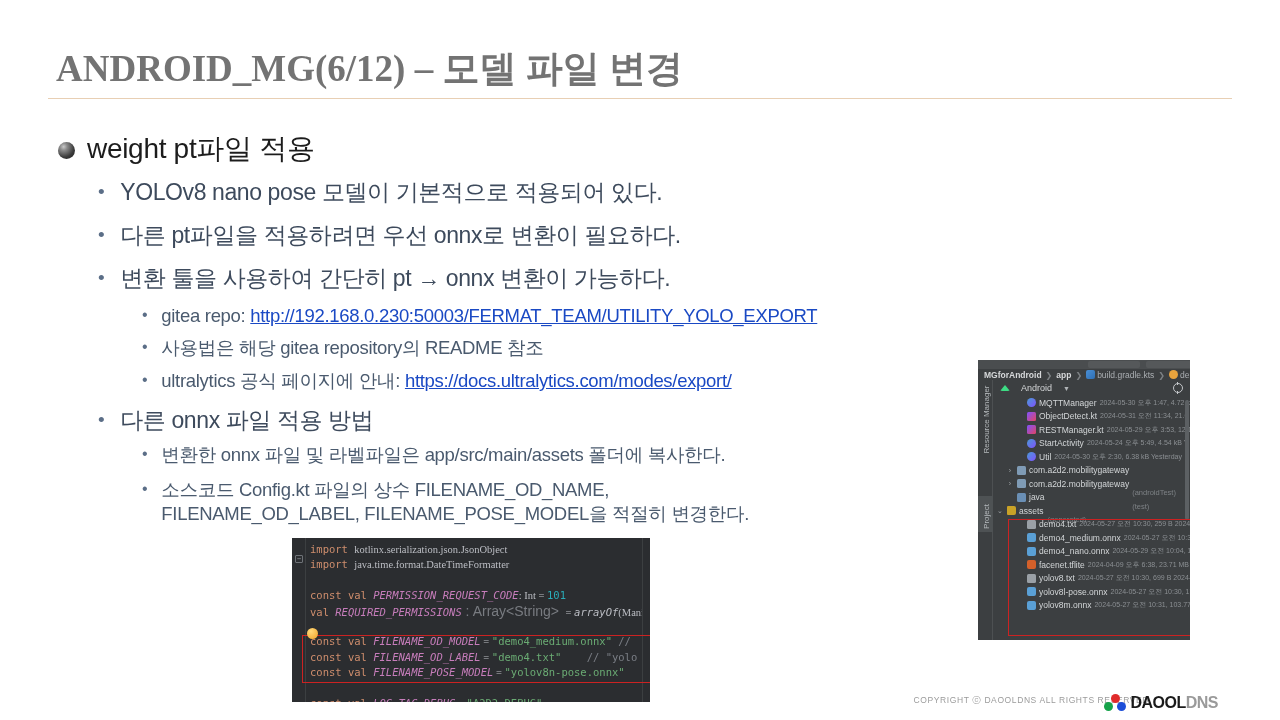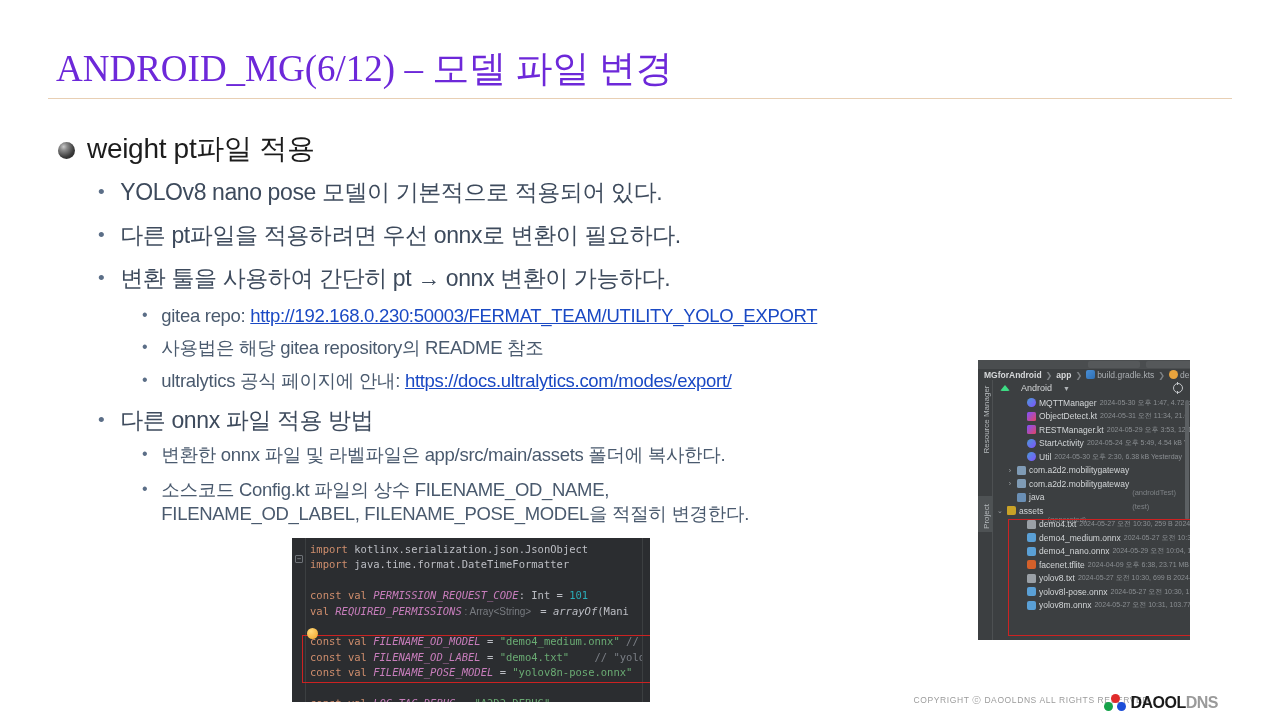--- a/index.html
+++ b/index.html
@@ -10,23 +10,23 @@
     color: #1a1a1a;
     position: relative;
   }
 
   
   .slide-title {
     position: absolute;
     left: 56px; top: 44px;
     font-family: "Liberation Serif", serif;
     font-size: 37px;
-    font-weight: 400;
+    font-weight: 700;
     letter-spacing: 0px;
-    color: #6d28d9;
+    color: #737373;
     white-space: nowrap;
   }
   .title-rule {
     position: absolute;
     left: 48px; top: 98px;
     width: 1184px; height: 1px;
     background: #e8cfb4;
   }
 
   
@@ -136,23 +136,23 @@
     position: absolute;
     left: 18px; top: 4px;
     white-space: pre;
     color: #bcbec4;
   }
   .code-body .ln { height: 15.4px; }
   .kw   { color: #cf8e6d; }
   .ital { color: #c77dbb; font-style: italic; }
   .str  { color: #6aab73; }
   .num  { color: #2aacb8; text-align: center; }
-  .typ  { color: #bcbec4; }
+  .typ  { color: #bcbec4; font-family: Liberation Serif, serif; }
   .cmt  { color: #7a7e85; }
-  .hint { color: #787b80; font-family: "Liberation Sans", sans-serif; font-size: 10px; font-style: normal; }
+  .hint { color: #787b80; font-family: "Liberation Sans", sans-serif; font-size: 14px; font-style: normal; }
   .fn   { color: #bcbec4; font-style: italic; }
   .code-highlight {
     position: absolute;
     left: 10px; top: 97px;
     width: 364px; height: 48px;
     border: 1.5px solid #cc2222;
     z-index: 5;
   }
   .code-rightstrip {
     position: absolute;

